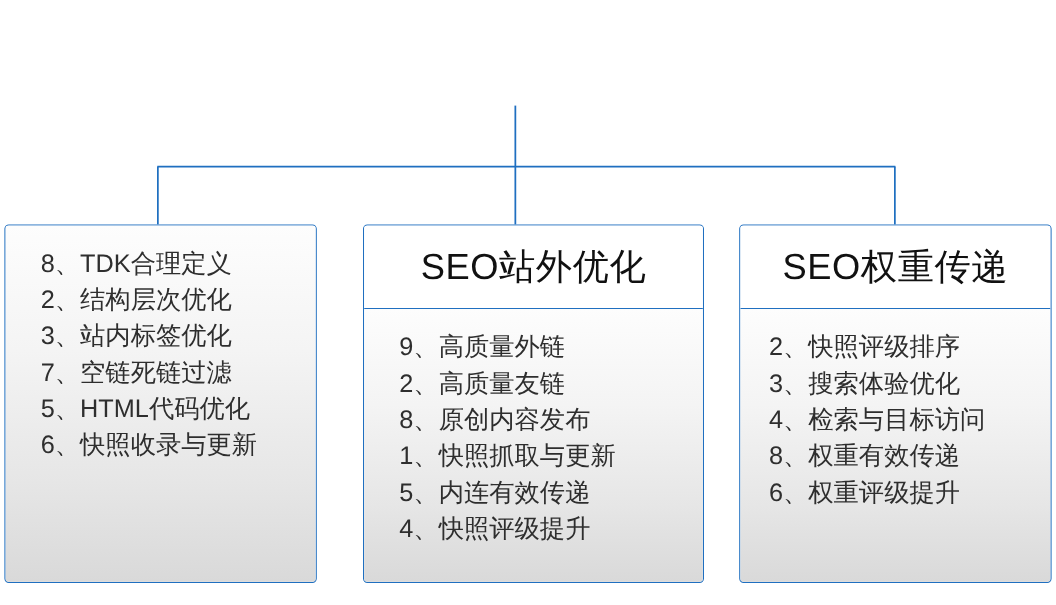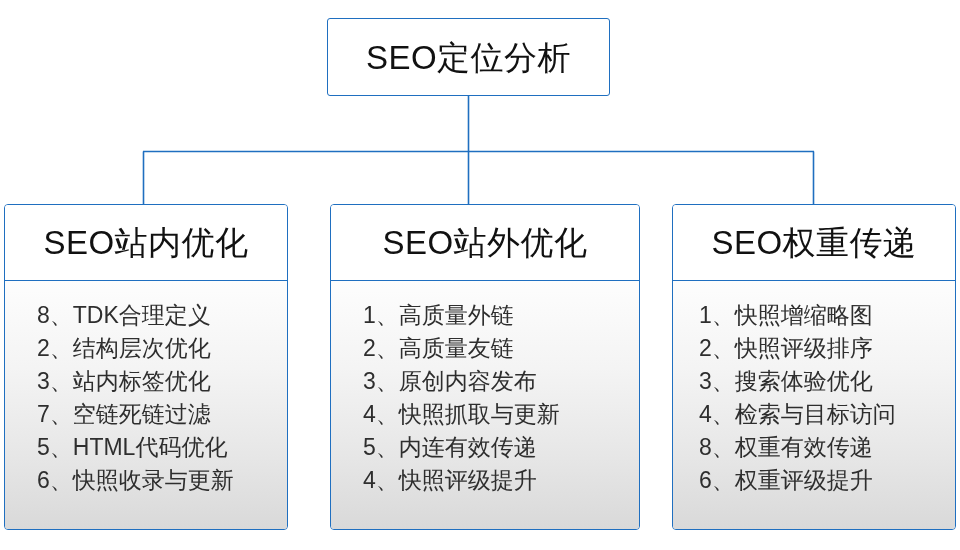--- a/index.html
+++ b/index.html
@@ -117,63 +117,56 @@
   <svg class="connector-svg" viewBox="0 0 960 550" xmlns="http://www.w3.org/2000/svg">
     <g fill="none" stroke="#1f6fc0" stroke-width="1.6">
       <line x1="468.5" y1="96" x2="468.5" y2="151.5"></line>
       <line x1="143" y1="151.5" x2="814" y2="151.5"></line>
       <line x1="143.5" y1="151.5" x2="143.5" y2="204"></line>
       <line x1="468.5" y1="151.5" x2="468.5" y2="204"></line>
       <line x1="813.5" y1="151.5" x2="813.5" y2="204"></line>
     </g>
   </svg>
 
-  <div class="root-node">
-    <div class="root-title">SEO定位分析</div>
-  </div>
 
   <div class="branch" id="branch-0">
-    <div class="branch-header">
-      <div class="branch-header-title">SEO站内优化</div>
-    </div>
     <div class="branch-body">
       <ul class="item-list">
         <li class="list-item">8、TDK合理定义</li>
         <li class="list-item">2、结构层次优化</li>
         <li class="list-item">3、站内标签优化</li>
         <li class="list-item">7、空链死链过滤</li>
         <li class="list-item">5、HTML代码优化</li>
         <li class="list-item">6、快照收录与更新</li>
       </ul>
     </div>
   </div>
 
   <div class="branch" id="branch-1">
     <div class="branch-header">
       <div class="branch-header-title">SEO站外优化</div>
     </div>
     <div class="branch-body">
       <ul class="item-list">
-        <li class="list-item">1、高质量外链</li>
+        <li class="list-item">9、高质量外链</li>
         <li class="list-item">2、高质量友链</li>
-        <li class="list-item">3、原创内容发布</li>
-        <li class="list-item">4、快照抓取与更新</li>
+        <li class="list-item">8、原创内容发布</li>
+        <li class="list-item">1、快照抓取与更新</li>
         <li class="list-item">5、内连有效传递</li>
         <li class="list-item">4、快照评级提升</li>
       </ul>
     </div>
   </div>
 
   <div class="branch" id="branch-2">
     <div class="branch-header">
       <div class="branch-header-title">SEO权重传递</div>
     </div>
     <div class="branch-body">
       <ul class="item-list">
-        <li class="list-item">1、快照增缩略图</li>
         <li class="list-item">2、快照评级排序</li>
         <li class="list-item">3、搜索体验优化</li>
         <li class="list-item">4、检索与目标访问</li>
         <li class="list-item">8、权重有效传递</li>
         <li class="list-item">6、权重评级提升</li>
       </ul>
     </div>
   </div>
 
 </div>

